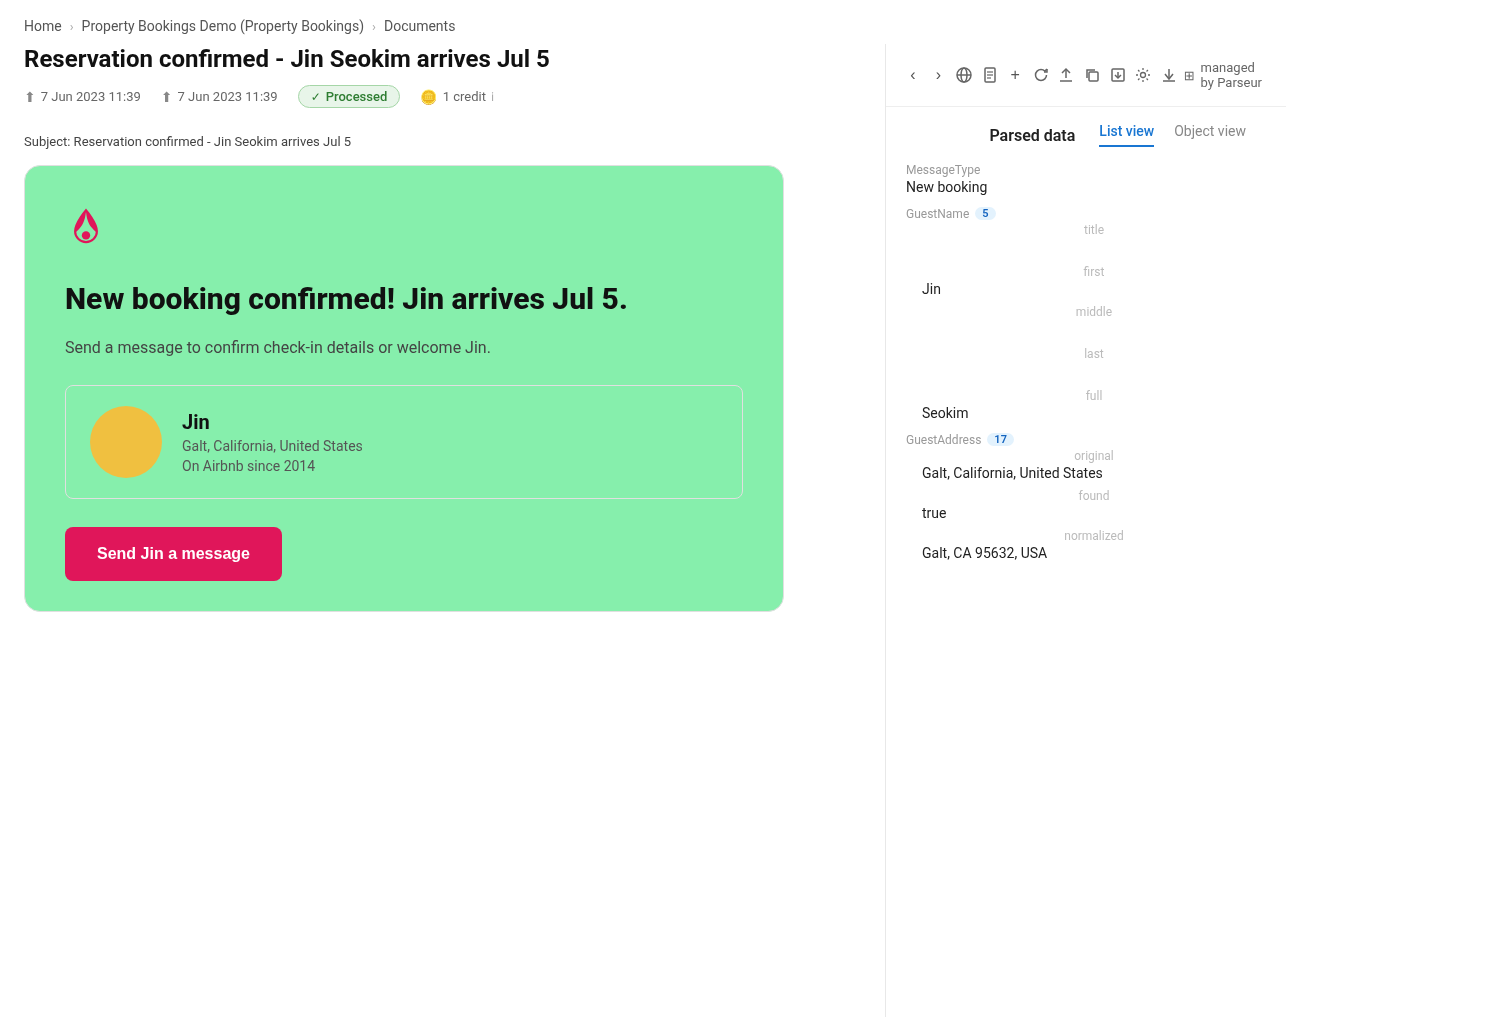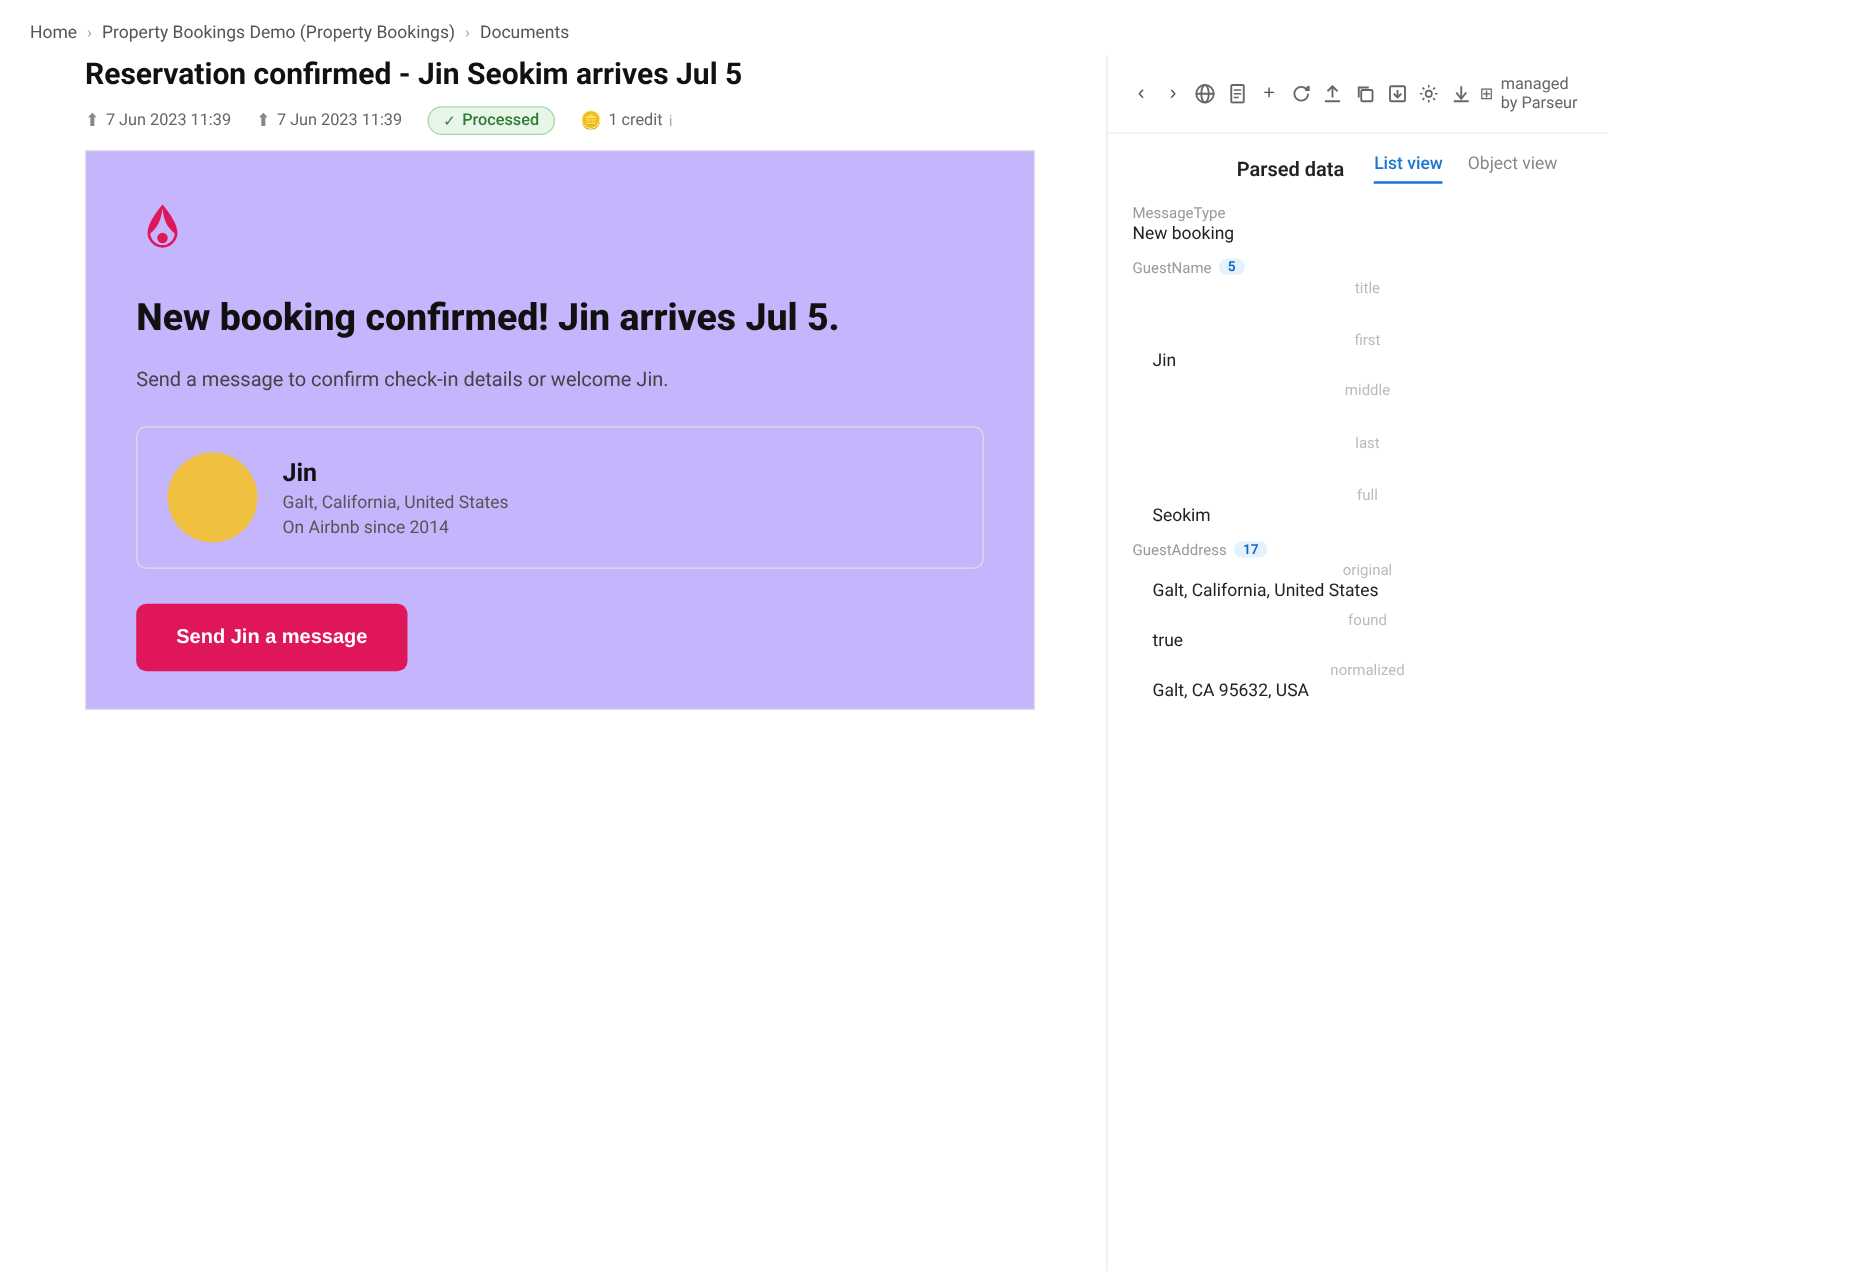--- a/index.html
+++ b/index.html
@@ -6,40 +6,40 @@
     body { font-family: -apple-system, BlinkMacSystemFont, 'Segoe UI', Roboto, sans-serif; background: #fff; color: #333; font-size: 14px; }
 
     .app-container { display: flex; flex-direction: column; height: 1017px; width: 1286px; overflow: hidden; }
 
     
     .breadcrumb { display: flex; align-items: center; padding: 18px 24px 10px; gap: 8px; color: #555; font-size: 14px; }
     .breadcrumb-chevron { color: #aaa; font-size: 13px; }
     .breadcrumb-item { color: #555; cursor: pointer; }
 
     
-    .main-layout { display: flex; flex: 1; overflow: hidden; padding-left: 44px; }
+    .main-layout { display: flex; flex: 1; overflow: hidden; }
 
     
     .left-panel { flex: 1; padding: 0 24px 24px; overflow-y: auto; border-right: 1px solid #e8e8e8; }
 
     
     .doc-header { padding-bottom: 12px; }
     .doc-title { font-size: 24px; font-weight: 700; color: #111; margin-bottom: 10px; line-height: 1.3; }
     .doc-meta { display: flex; align-items: center; gap: 20px; color: #666; font-size: 13px; flex-wrap: wrap; }
     .meta-item { display: flex; align-items: center; gap: 5px; }
     .meta-icon { font-size: 14px; color: #888; }
     .status-badge { display: flex; align-items: center; gap: 5px; background: #e8f5e9; color: #2e7d32; border: 1px solid #a5d6a7; border-radius: 20px; padding: 3px 12px; font-size: 13px; font-weight: 500; }
     .status-check { color: #2e7d32; font-size: 12px; }
     .credit-badge { display: flex; align-items: center; gap: 5px; }
 
     
     .subject-line { font-size: 13px; color: #444; margin: 10px 0 16px; padding-top: 4px; }
 
     
-    .email-card { border: 1px solid #e0e0e0; border-radius: 0; padding: 40px 40px 30px; max-width: 760px; background: #c4b5fd; }
+    .email-card { border: 1px solid #e0e0e0; border-radius: 16px; padding: 40px 40px 30px; max-width: 760px; background: #86efac; }
     .airbnb-logo { margin-bottom: 28px; }
     .airbnb-svg { width: 42px; height: 42px; }
     .email-heading { font-size: 30px; font-weight: 800; color: #111; margin-bottom: 20px; line-height: 1.3; }
     .email-subtext { font-size: 16px; color: #444; margin-bottom: 28px; }
 
     
     .guest-card { border: 1px solid #e0e0e0; border-radius: 8px; padding: 20px 24px; display: flex; align-items: center; gap: 20px; margin-bottom: 28px; }
     .guest-avatar { width: 72px; height: 72px; border-radius: 50%; background: #f0c040; flex-shrink: 0; }
     .guest-info { display: flex; flex-direction: column; gap: 4px; }
     .guest-name { font-size: 20px; font-weight: 700; color: #111; }
@@ -109,20 +109,21 @@
             <span>Processed</span>
           </div>
           <div class="meta-item credit-badge">
             <span class="meta-icon">🪙</span>
             <span>1 credit</span>
             <span style="color:#aaa; font-size:12px;">ℹ</span>
           </div>
         </div>
       </div>
 
+      <div class="subject-line">Subject: Reservation confirmed - Jin Seokim arrives Jul 5</div>
 
       <div class="email-card">
         
         <div class="airbnb-logo">
           <svg class="airbnb-svg" viewBox="0 0 50 50" fill="none" xmlns="http://www.w3.org/2000/svg">
             <path d="M25 5C25 5 12 20 12 30C12 37.18 18.27 43 25 43C31.73 43 38 37.18 38 30C38 20 25 5 25 5Z" fill="none" stroke="#e0165a" stroke-width="2.5"></path>
             <path d="M25 5C25 5 25 18 18 26C14.5 30 12 33 12 30C12 20 25 5 25 5Z" fill="#e0165a"></path>
             <path d="M25 5C25 5 25 18 32 26C35.5 30 38 33 38 30C38 20 25 5 25 5Z" fill="#e0165a"></path>
             <ellipse cx="25" cy="35" rx="5" ry="5" fill="#e0165a"></ellipse>
           </svg>

